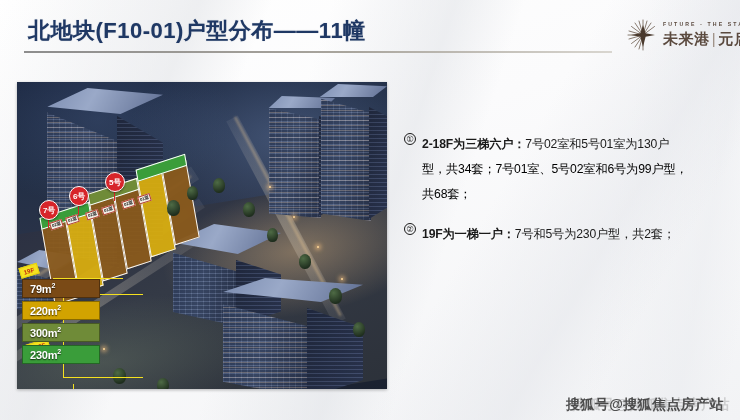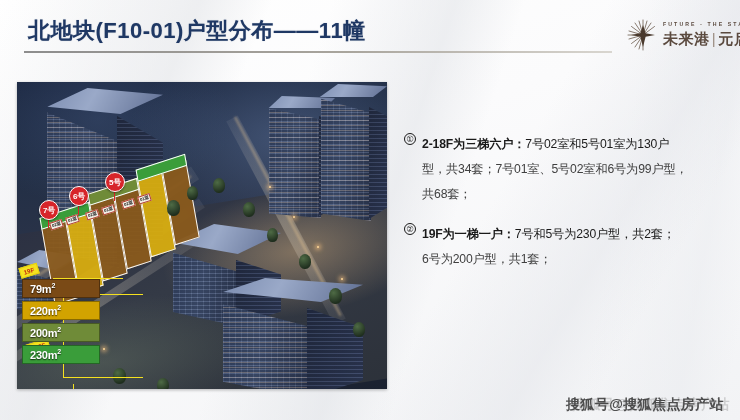--- a/index.html
+++ b/index.html
@@ -208,21 +208,21 @@
     border: 1.1px solid #1a1a1a;
     font-size: 8.6px; line-height: 10px; text-align: center;
     color: #1a1a1a;
   }
   .bullet .btext {
     padding-left: 18px;
     font-size: 12.2px; line-height: 25px;
     color: #1a1a1a; letter-spacing: -0.15px;
   }
   .bullet .btext b { font-weight: bold; }
-  .cont { padding-left: 18px; font-size: 12.2px; line-height: 25px; color: #404040; letter-spacing: -0.15px; }
+  .cont { padding-left: 18px; font-size: 12.2px; line-height: 25px; color: #000000; letter-spacing: -0.15px; }
 
   
   #watermark {
     position: absolute; right: 16px; bottom: 6px;
     font-size: 14px; font-weight: bold;
     color: rgba(40,40,40,0.80);
     letter-spacing: 0.4px;
     white-space: nowrap;
   }
   #watermark-ghost {
@@ -373,21 +373,21 @@
     <div class="floor-tag" style="left:9px;  top:263px; transform:rotate(-17deg);"><span>2-18F</span></div>
 
     <div id="legend">
       <div class="legend-row" style="background:#7a4a16;">
         <span><span>79m</span><sup>2</sup></span>
       </div>
       <div class="legend-row" style="background:#d2a300;">
         <span><span>220m</span><sup>2</sup></span>
       </div>
       <div class="legend-row" style="background:#6f8b38;">
-        <span><span>200m</span><sup>2</sup></span>
+        <span><span>300m</span><sup>2</sup></span>
       </div>
       <div class="legend-row" style="background:#3a9d3a;">
         <span><span>230m</span><sup>2</sup></span>
       </div>
     </div>
 
   </div>
 </div>
 
 <div id="text-panel">
@@ -395,18 +395,17 @@
   <div class="bullet">
     <div class="circnum">①</div>
     <div class="btext"><b>2-18F为三梯六户：</b><span>7号02室和5号01室为130户</span></div>
     <div class="cont">型，共34套；7号01室、5号02室和6号为99户型，</div>
     <div class="cont">共68套；</div>
   </div>
 
   <div class="bullet">
     <div class="circnum">②</div>
     <div class="btext"><b>19F为一梯一户：</b><span>7号和5号为230户型，共2套；</span></div>
-    <div class="cont">6号为200户型，共1套；</div>
   </div>
 </div>
 
 <div id="watermark-ghost">搜狐号@搜狐焦点房产站</div>
 <div id="watermark">搜狐号@搜狐焦点房产站</div>
 
 </body></html>

